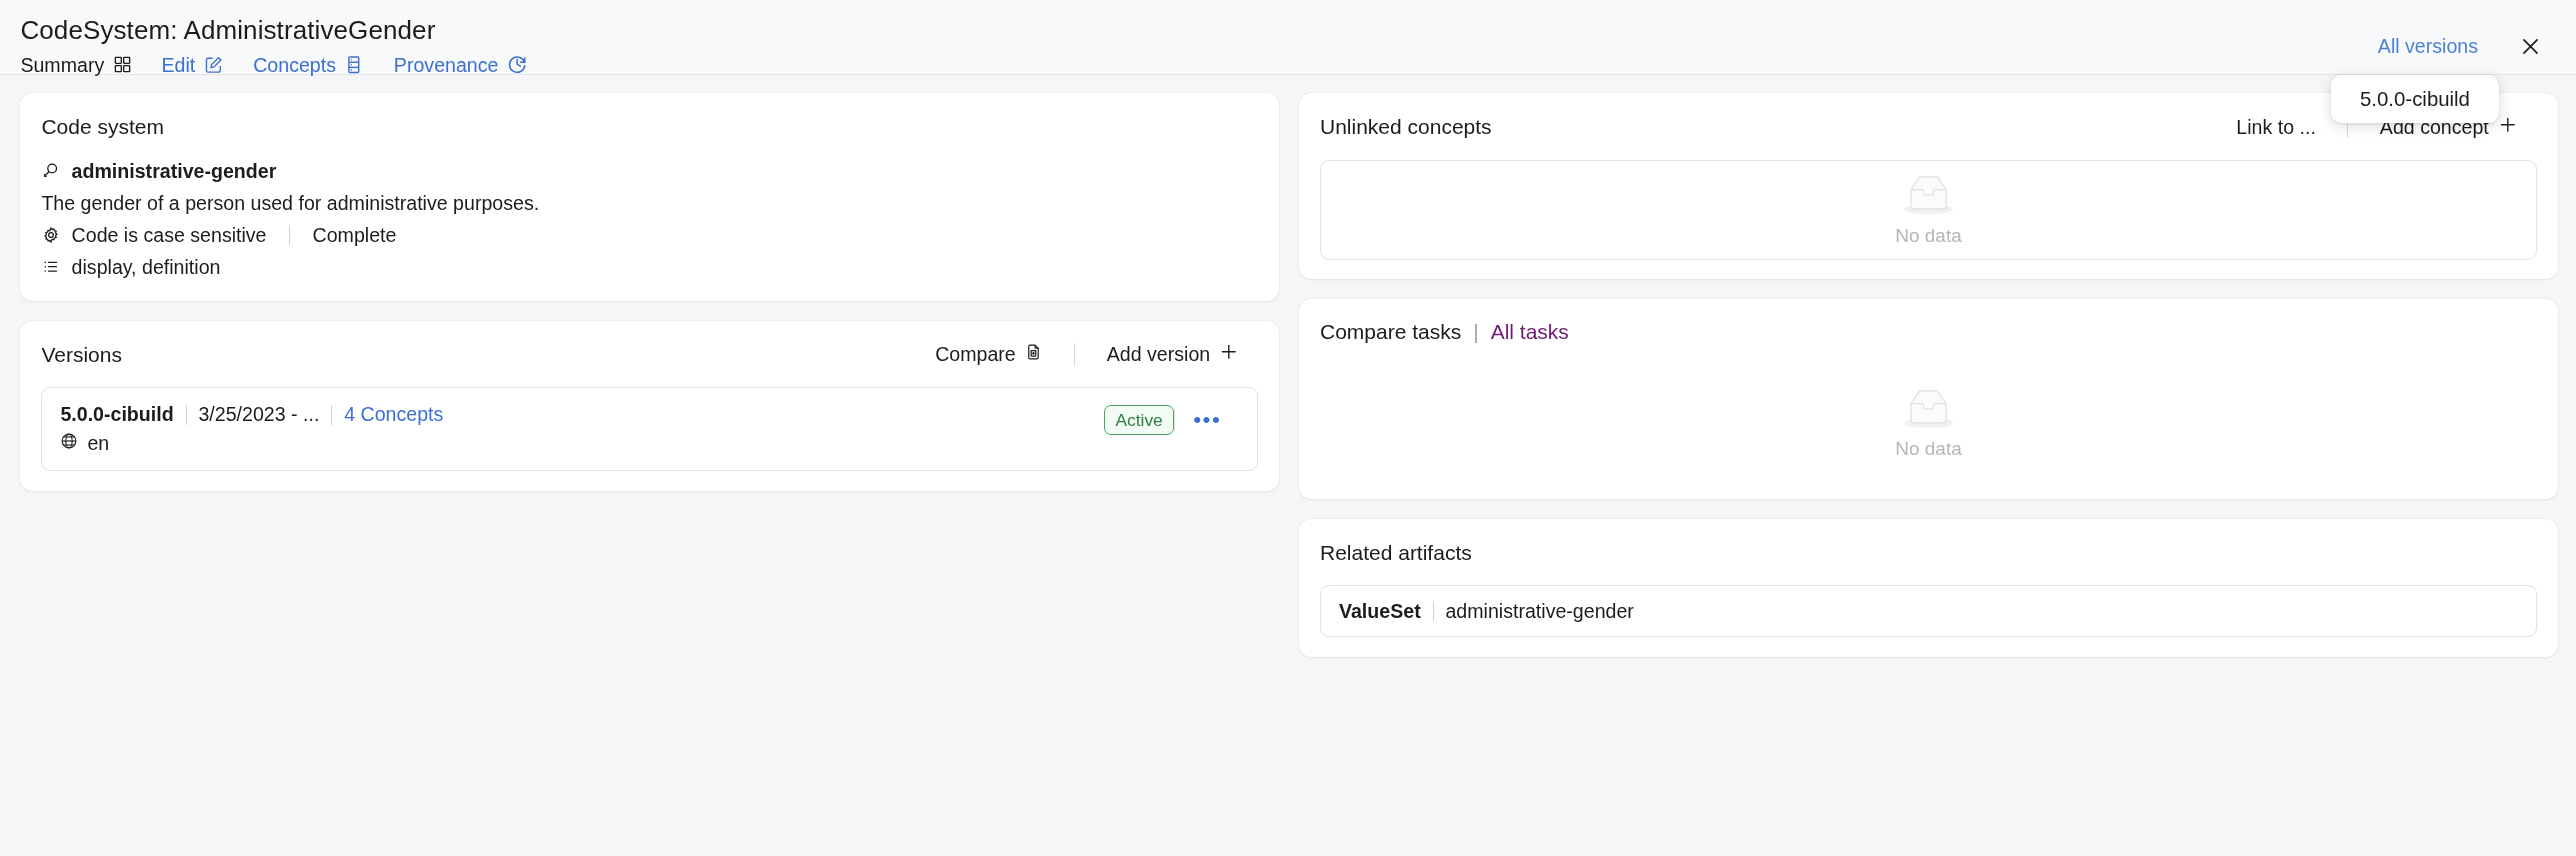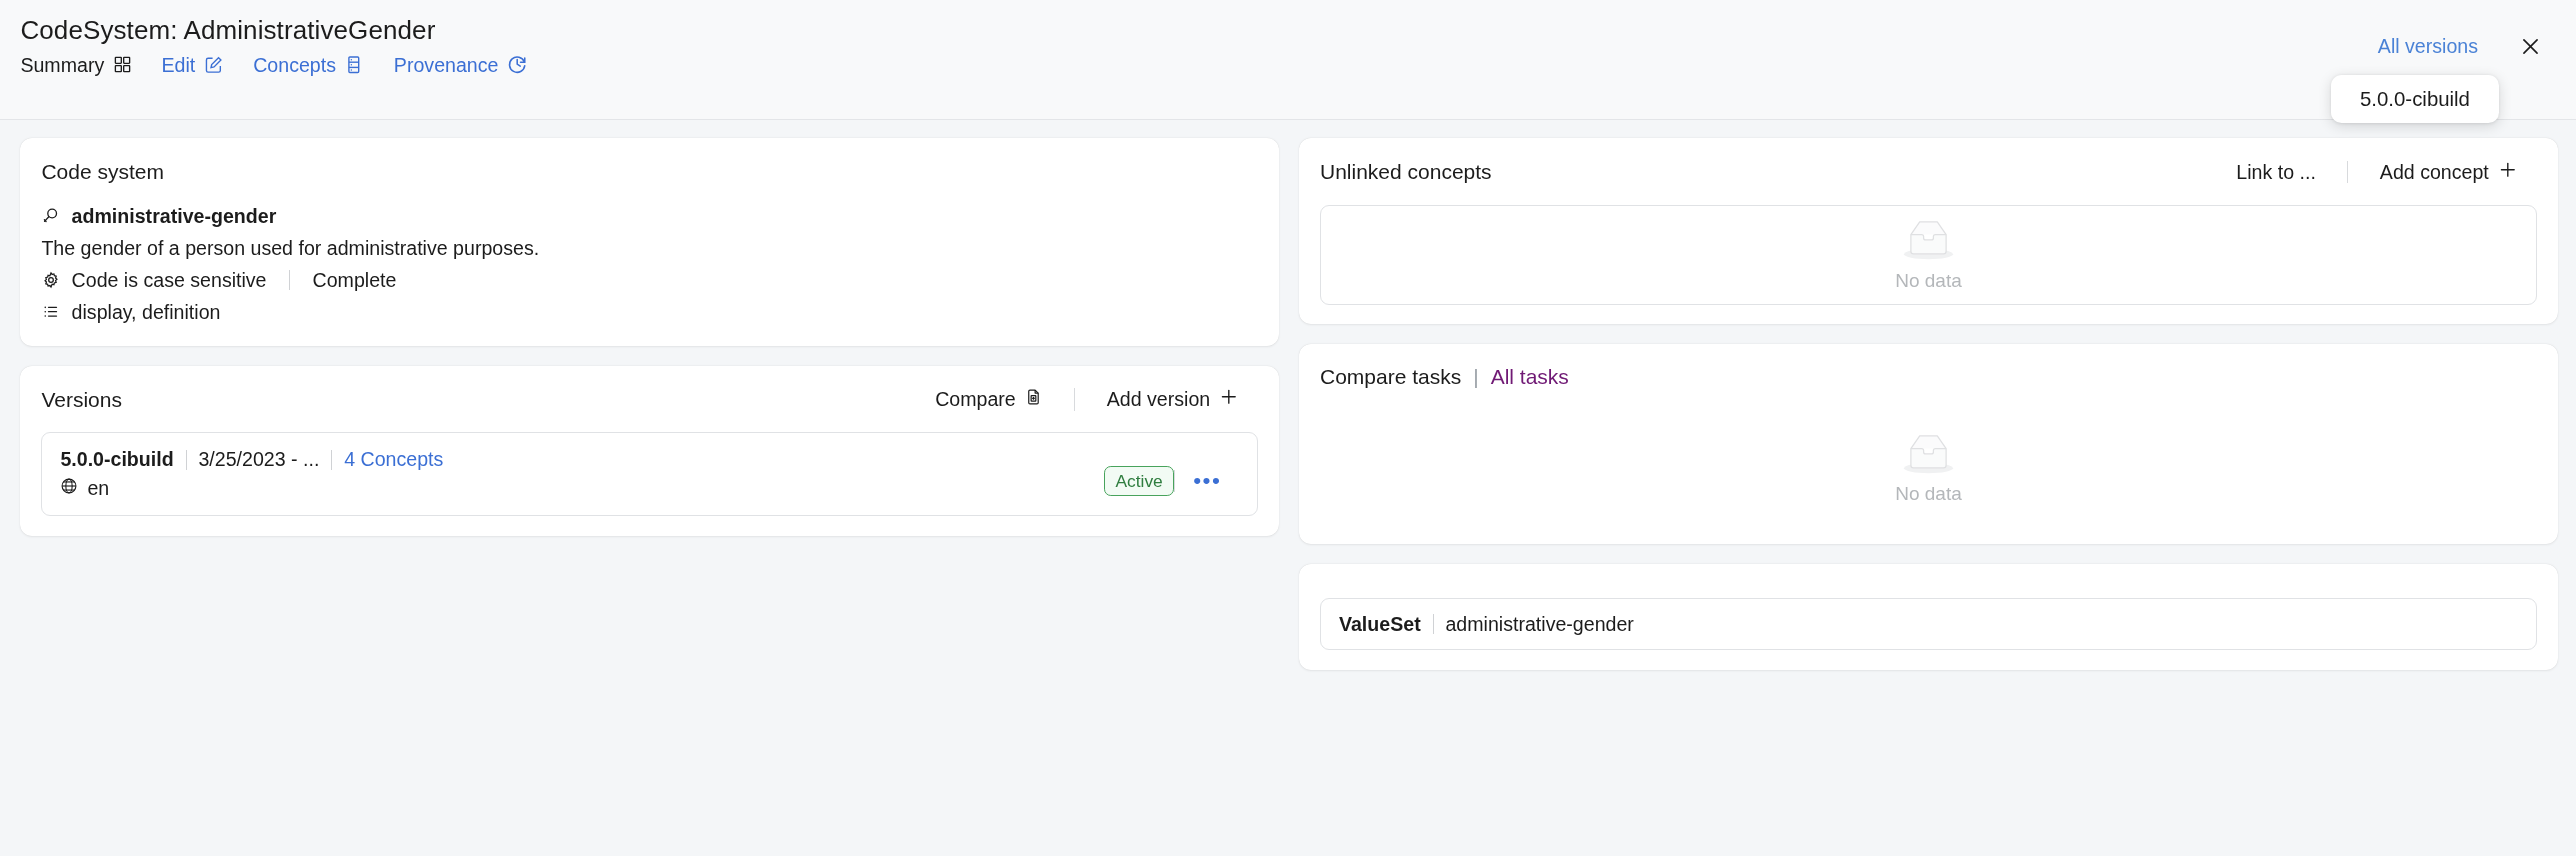--- a/index.html
+++ b/index.html
@@ -13,21 +13,21 @@
   body {
     font-family: "Liberation Sans", sans-serif;
     background: #f4f6f8;
     color: #1c1c1c;
     -webkit-font-smoothing: antialiased;
   }
 
   
   .topbar {
     position: relative;
-    height: 120px;
+    height: 75px;
     background: #f8f9fa;
     border-bottom: 0.8px solid #e3e5e8;
     padding: 13.6px 33px 0 20.4px;
   }
 
   .page-title {
     font-size: 26px;
     line-height: 33px;
     font-weight: 400;
     color: #1c1c1c;
@@ -194,21 +194,21 @@
     align-items: flex-start;
     justify-content: space-between;
   }
   .li-left { display: flex; flex-direction: column; gap: 6px; }
   .li-top { display: flex; align-items: center; }
   .li-ver { font-size: 19.6px; font-weight: 700; color: #1c1c1c; }
   .li-date { font-size: 19.6px; color: #1c1c1c; }
   .li-link { font-size: 19.6px; color: #3b6fd4; cursor: pointer; }
   .li-lang { display: flex; align-items: center; gap: 9px; font-size: 19.6px; color: #1c1c1c; }
 
-  .li-right { display: flex; align-items: center; gap: 0; padding-top: 1.5px; margin-top: 16px; }
+  .li-right { display: flex; align-items: center; gap: 0; padding-top: 1.5px; }
   .badge {
     border: 0.8px solid #48a35c;
     color: #2f7d3f;
     background: #f2fbf4;
     border-radius: 6.8px;
     font-size: 17.4px;
     line-height: 18px;
     padding: 5.3px 10.6px;
     white-space: nowrap;
   }
@@ -516,20 +516,23 @@
               <path d="M14 18 L23 5 h18 l9 13" fill="#fbfbfc" stroke="#dfe0e2" stroke-width="1.3" stroke-linejoin="round"></path>
               <path d="M14 18h11a2 2 0 0 1 2 2v1.4a2 2 0 0 0 2 2h6a2 2 0 0 0 2-2V20a2 2 0 0 1 2-2h11v17a2.6 2.6 0 0 1-2.6 2.6H16.6A2.6 2.6 0 0 1 14 35z" fill="#fafbfb" stroke="#dfe0e2" stroke-width="1.3" stroke-linejoin="round"></path>
             </svg>
           </span>
           <span class="empty-label">No data</span>
         </div>
       </div>
     </div>
 
     <div class="card">
+      <div class="card-head">
+        <div class="card-title">Related artifacts</div>
+      </div>
 
       <div class="artifact-item">
         <span class="art-type">ValueSet</span>
         <span class="inline-div"></span>
         <span class="art-val">administrative-gender</span>
       </div>
     </div>
 
   </div>
 </div>

